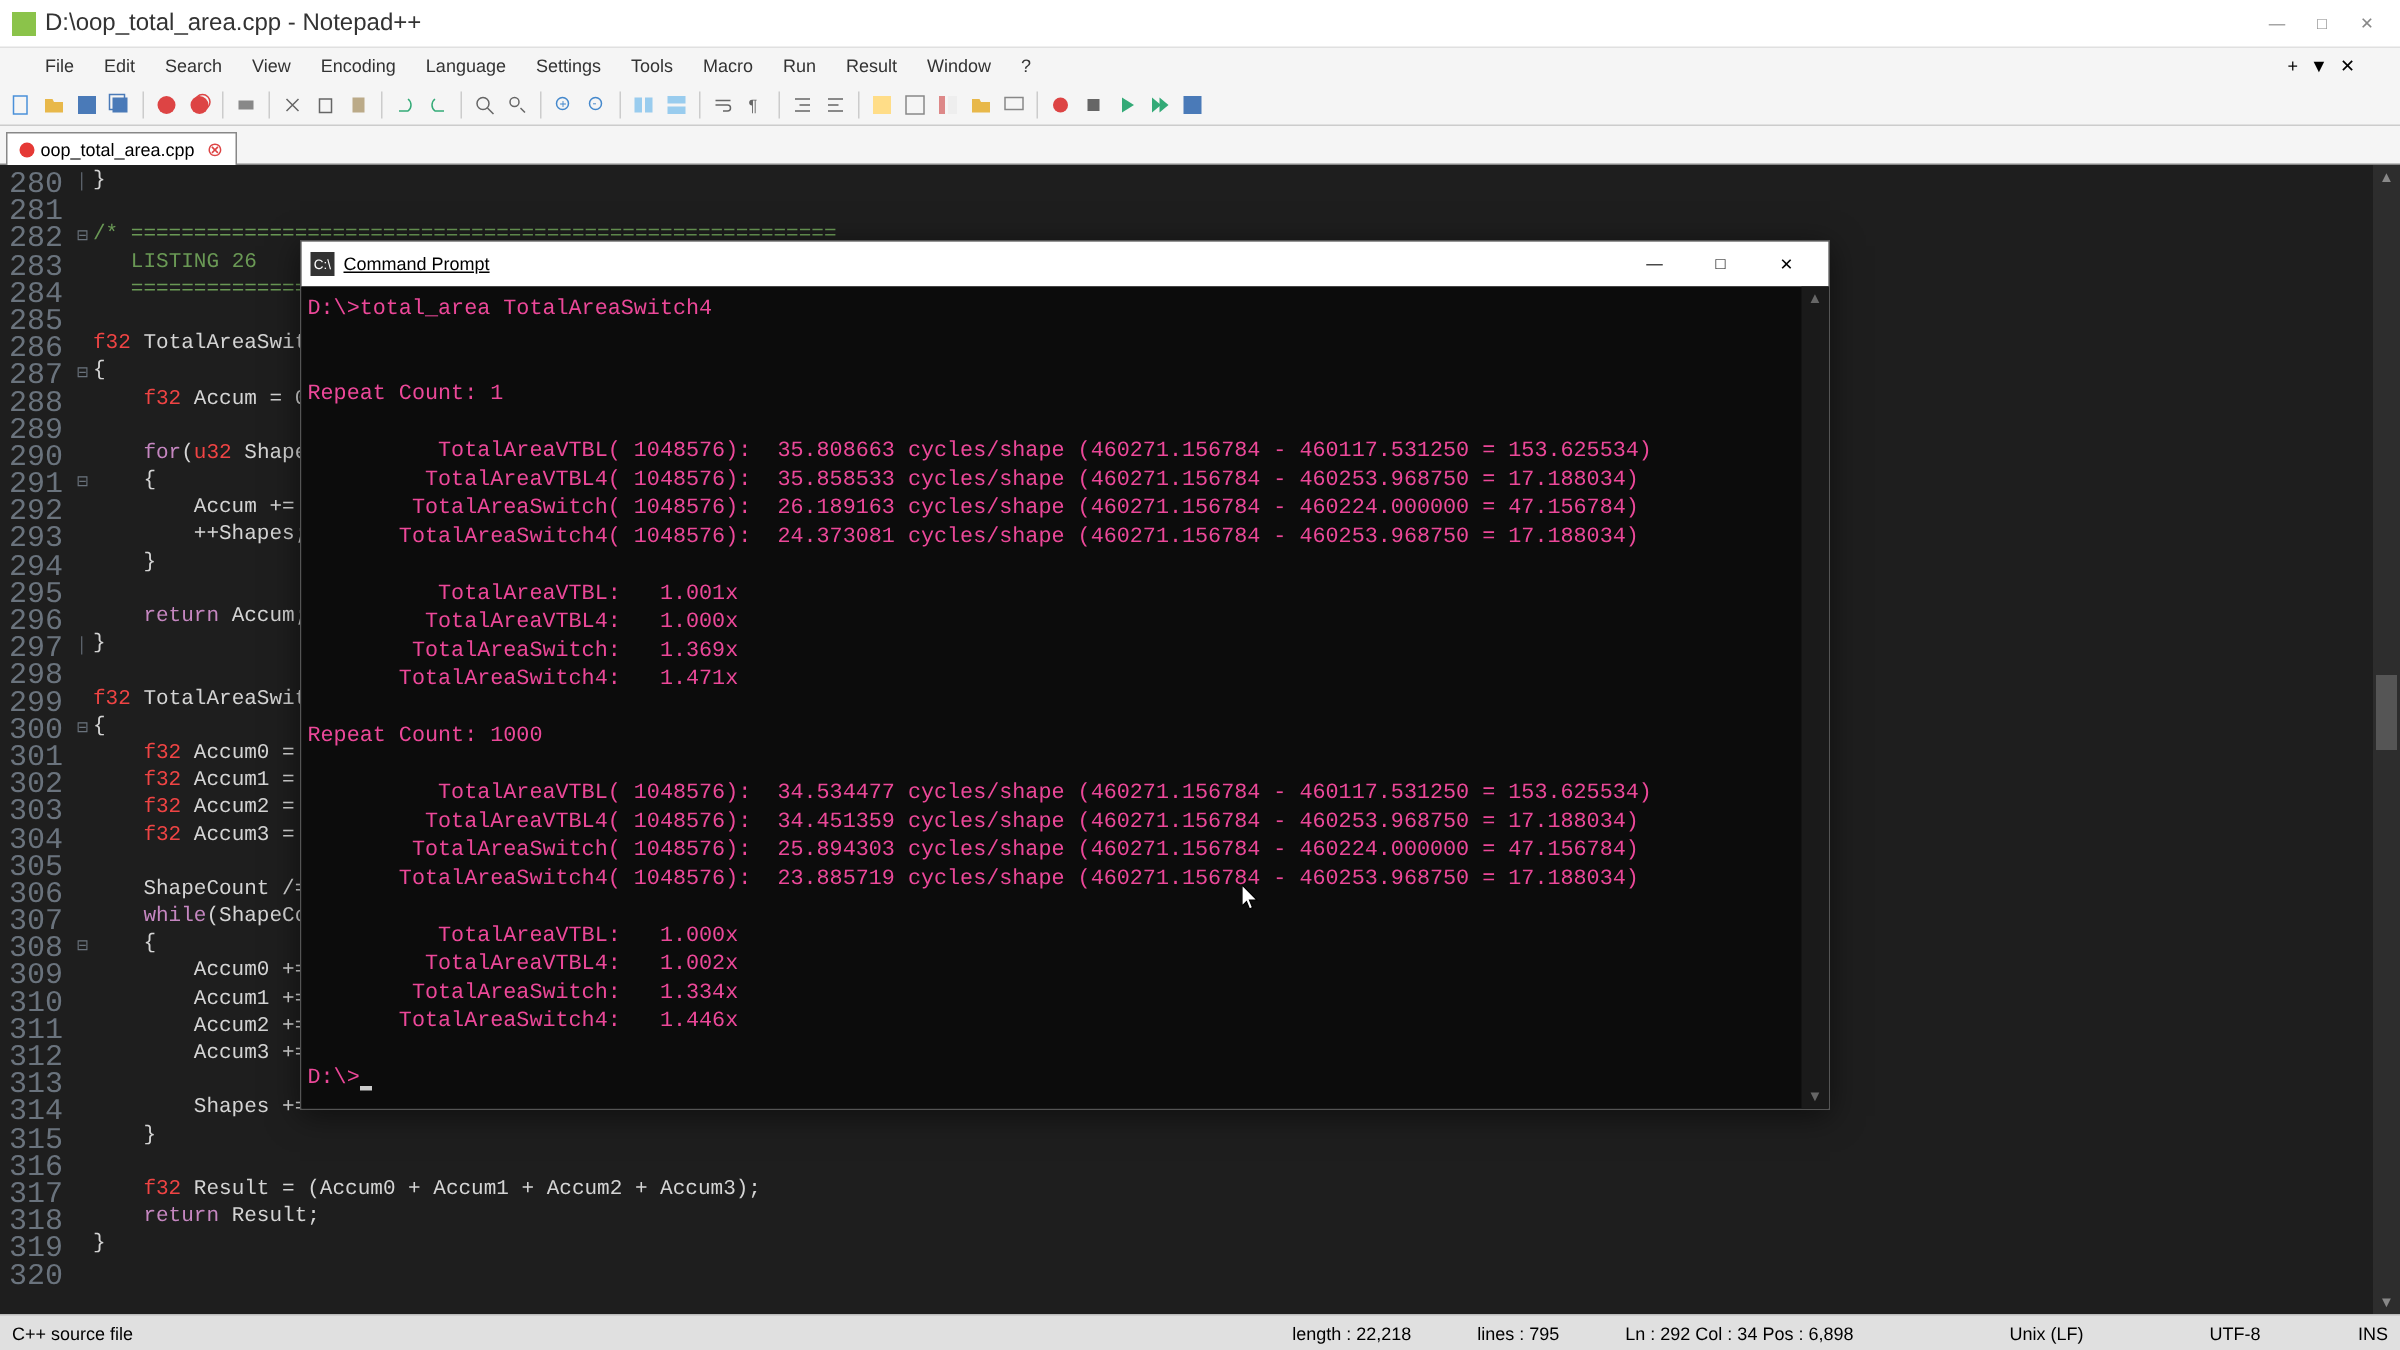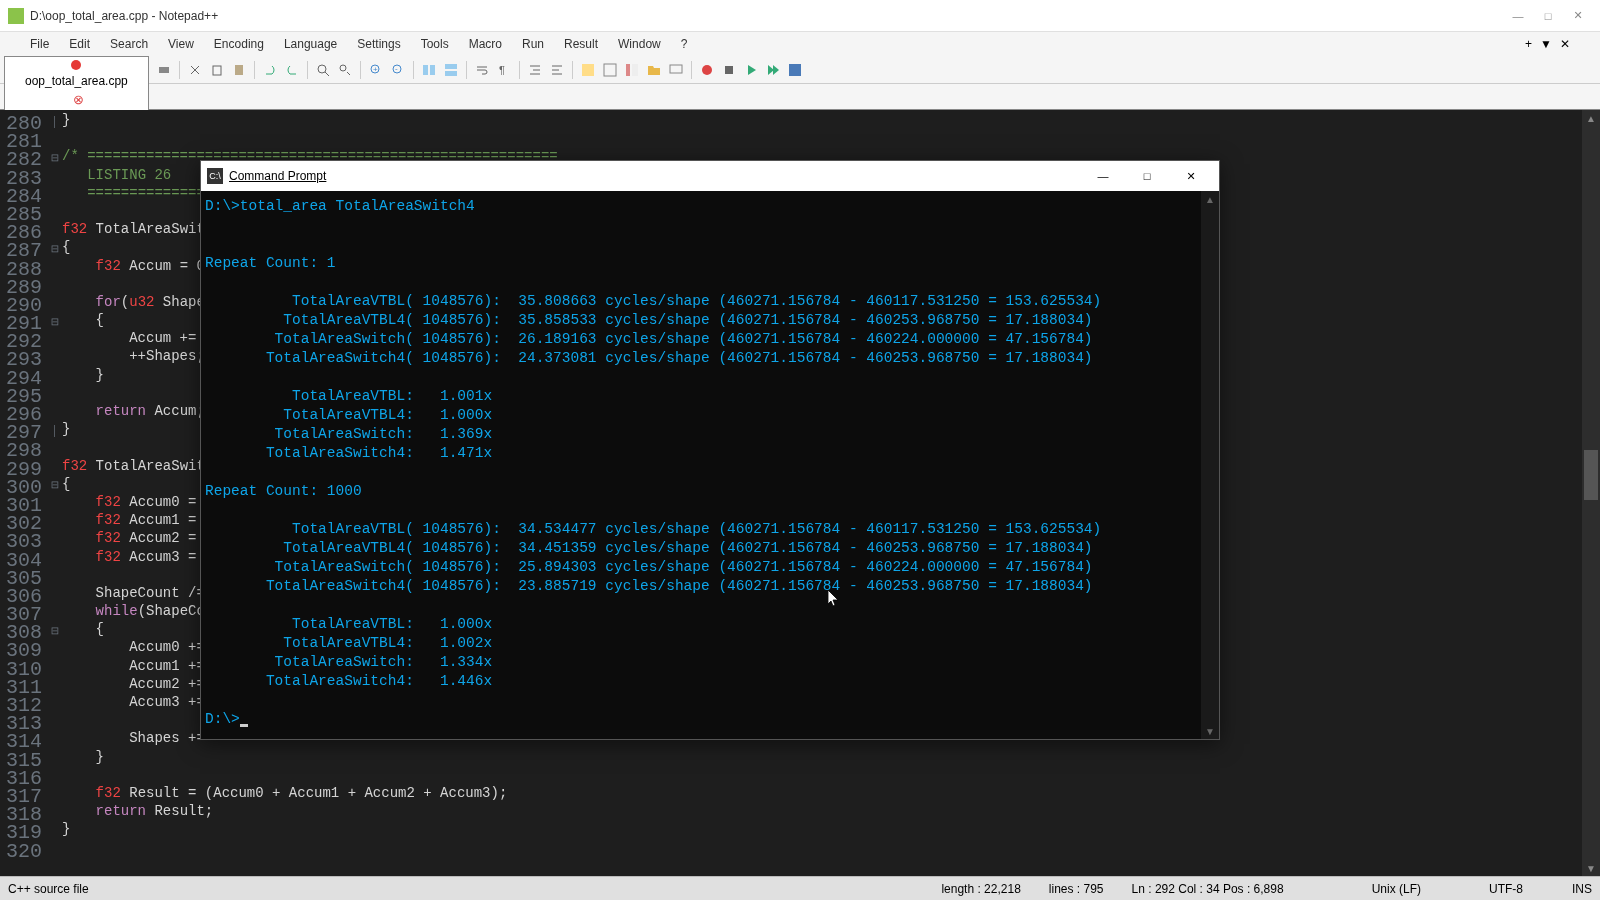--- a/index.html
+++ b/index.html
@@ -1,67 +1,67 @@
 <!DOCTYPE html>
 <html><head>
 <meta charset="utf-8">
 <style>
 * { margin: 0; padding: 0; box-sizing: border-box; }
 body { font-family: 'Segoe UI', Tahoma, sans-serif; background: #f0f0f0; overflow: hidden; width: 1600px; height: 900px; position: relative; }
 
 
 .titlebar { height: 32px; background: #fff; display: flex; align-items: center; padding: 0 8px; border-bottom: 1px solid #e0e0e0; }
 .titlebar .icon { width: 16px; height: 16px; background: #8bc34a; margin-right: 6px; }
-.titlebar .title { font-size: 12px; color: #333; flex: 1; }
+.titlebar .title { font-size: 16px; color: #333; flex: 1; }
 .titlebar .winbtns { display: flex; gap: 18px; padding-right: 8px; }
 .titlebar .winbtn { width: 12px; height: 12px; display: flex; align-items: center; justify-content: center; font-size: 11px; color: #888; }
 
 
 .menubar { height: 24px; background: #f5f5f5; display: flex; align-items: center; padding: 0 20px; font-size: 12px; }
 .menubar .menuitem { padding: 2px 10px; color: #333; }
 .menubar .right { margin-left: auto; display: flex; gap: 8px; padding-right: 10px; }
 
 
 .toolbar { height: 28px; background: #f5f5f5; display: flex; align-items: center; padding: 0 4px; gap: 2px; border-bottom: 1px solid #ccc; }
 .toolbar .tbtn { width: 20px; height: 20px; display: inline-flex; align-items: center; justify-content: center; }
 .toolbar .sep { width: 1px; height: 18px; background: #ccc; margin: 0 3px; }
 
 
 .tabbar { height: 26px; background: #f5f5f5; display: flex; align-items: flex-end; padding: 0 4px; border-bottom: 1px solid #888; }
-.tab { background: #e8e8e8; border: 1px solid #888; border-bottom: none; padding: 3px 20px; font-size: 12px; display: flex; align-items: center; gap: 4px; position: relative; bottom: -1px; flex-direction: column; }
+.tab { background: #e8e8e8; border: 1px solid #888; border-bottom: none; padding: 3px 8px; font-size: 12px; display: flex; align-items: center; gap: 4px; position: relative; bottom: -1px; }
 .tab.active { background: #fff; }
 .tab .dot { width: 10px; height: 10px; border-radius: 50%; background: #e53935; }
 
 
 .editor-wrap { position: relative; height: calc(100% - 32px - 24px - 28px - 26px - 24px); background: #1e1e1e; display: flex; }
 .gutter { width: 48px; background: #1e1e1e; color: #6a737d; font-family: Consolas, 'Courier New', monospace; font-size: 20px; padding-top: 2px; text-align: right; user-select: none; }
 .gutter .ln { height: 18.2px; padding-right: 6px; }
 .foldcol { width: 14px; background: #1e1e1e; padding-top: 2px; }
 .foldcol .fold { height: 18.2px; display: flex; align-items: center; justify-content: center; color: #6a737d; font-size: 10px; }
 .code { flex: 1; font-family: Consolas, 'Courier New', monospace; font-size: 14px; color: #d4d4d4; padding-top: 2px; white-space: pre; overflow: hidden; }
 .code .line { height: 18.2px; }
 .kw { color: #c586c0; }
 .type { color: #ef4444; }
 .cmt { color: #6a9955; }
 .scrollbar-v { width: 18px; background: #2d2d2d; position: relative; }
 .scrollbar-v .thumb { position: absolute; left: 2px; right: 2px; top: 340px; height: 50px; background: #555; }
 .scrollbar-v .arrow { position: absolute; left: 0; right: 0; height: 16px; display:flex; align-items:center; justify-content:center; color:#888; font-size:10px;}
 
 
-.statusbar { height: 24px; background: #e0e0e0; display: flex; align-items: center; font-size: 12px; padding: 0 8px; gap: 28px; border-top: 1px solid #bbb; }
+.statusbar { height: 24px; background: #e0e0e0; display: flex; align-items: center; font-size: 12px; padding: 0 8px; gap: 44px; border-top: 1px solid #bbb; }
 .statusbar .spacer { flex: 1; }
 
 
 .cmdwin { position: absolute; left: 200px; top: 160px; width: 1020px; height: 580px; background: #000; border: 1px solid #555; box-shadow: 0 4px 20px rgba(0,0,0,0.5); display: flex; flex-direction: column; }
 .cmdwin .cmdtitle { height: 30px; background: #fff; display: flex; align-items: center; padding: 0 6px; }
 .cmdwin .cmdtitle .cicon { width: 16px; height: 16px; background: #333; margin-right: 6px; display:flex;align-items:center;justify-content:center;color:#fff;font-size:9px;}
 .cmdwin .cmdtitle .ctext { font-size: 12px; flex: 1; text-decoration: underline; }
 .cmdwin .cmdtitle .cbtns { display: flex; }
 .cmdwin .cmdtitle .cbtn { width: 44px; height: 28px; display: flex; align-items: center; justify-content: center; font-size: 11px; }
-.cmdwin .cmdbody { flex: 1; background: #0c0c0c; color: #0ea5e9; font-family: Consolas, 'Courier New', monospace; font-size: 14.5px; padding: 6px 4px; white-space: pre; overflow: hidden; position: relative; line-height: 19px; }
+.cmdwin .cmdbody { flex: 1; background: #0c0c0c; color: #ec4899; font-family: Consolas, 'Courier New', monospace; font-size: 14.5px; padding: 6px 4px; white-space: pre; overflow: hidden; position: relative; line-height: 19px; }
 .cmdwin .cmdscroll { width: 18px; background: #1a1a1a; position: absolute; right: 0; top: 30px; bottom: 0; }
 .cmdwin .cmdscroll .arrow { position:absolute;left:0;right:0;height:16px;display:flex;align-items:center;justify-content:center;color:#666;font-size:10px;}
 .cursor-blink { display:inline-block; width:8px; height:3px; background:#ccc; vertical-align: bottom; margin-bottom:2px; }
 .mouse-cursor { position: absolute; left: 828px; top: 590px; width: 12px; height: 18px; pointer-events: none; }
 </style>
 </head>
 <body>
 
 <div class="titlebar">
   <div class="icon"></div>

